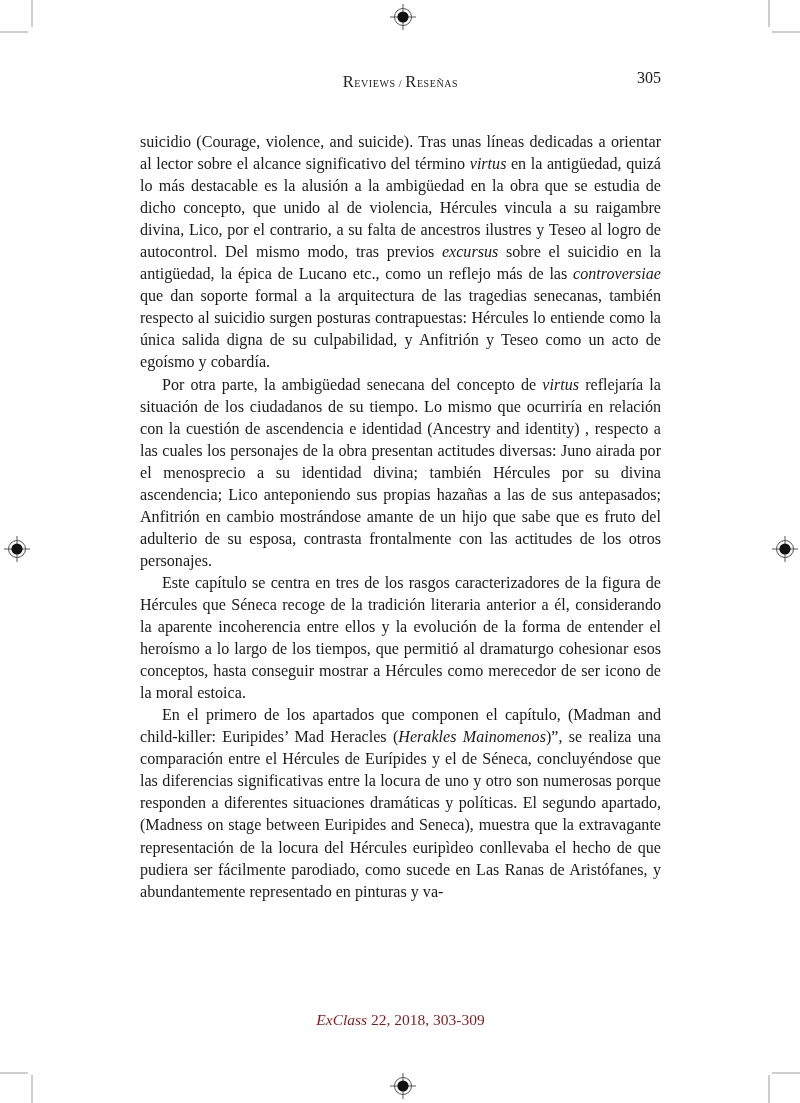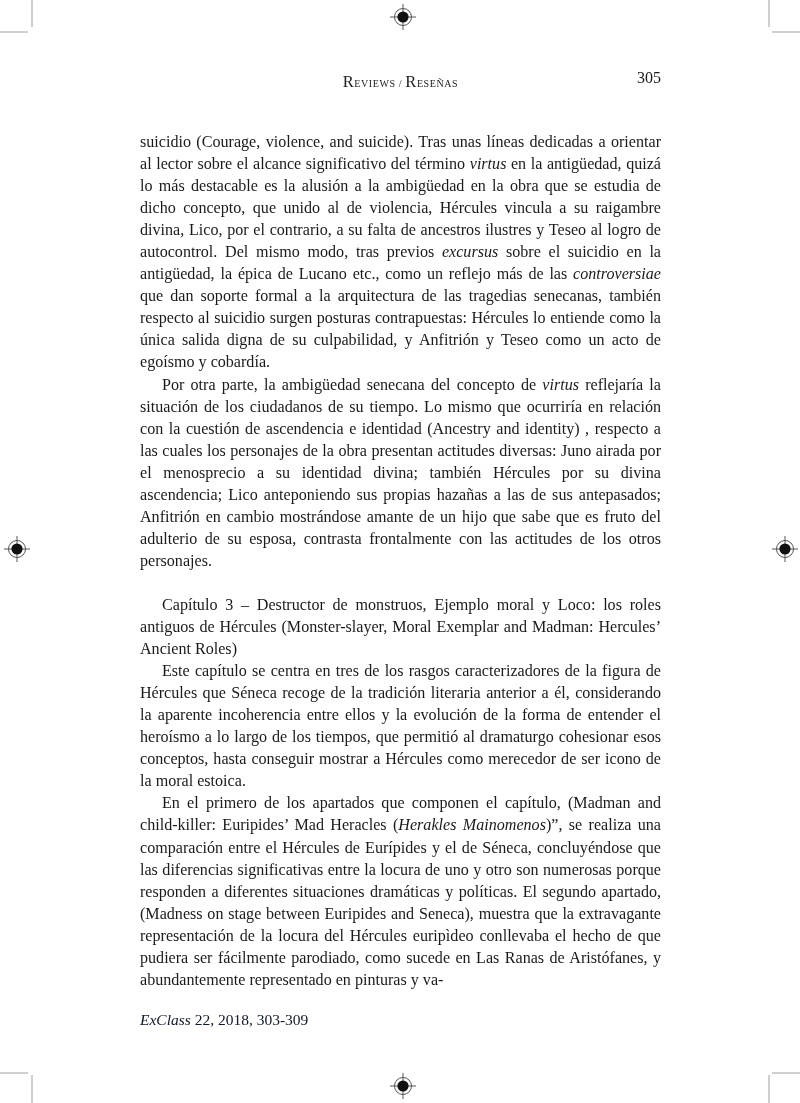--- a/index.html
+++ b/index.html
@@ -84,23 +84,23 @@
   p.indent { text-indent: 22px; }
   p.gap-before { margin-top: 22.05px; }
   i, em { font-style: italic; }
 
   
   .footer {
     position: absolute;
     left: 140px;
     top: 1011px;
     width: 521px;
-    text-align: left;
+    text-align: center;
     font-size: 15.5px;
-    color: #0f172a;
+    color: #7f1d1d;
     white-space: nowrap;
   }
 </style>
 </head>
 <body>
 
 <div id="page">
 
   <div class="crop v" style="left:31px; top:0px; height:27px;"></div>
   <div class="crop h" style="left:0px; top:31px; width:28px;"></div>
@@ -161,23 +161,20 @@
 
     <p class="para">
       <span>suicidio (Courage, violence, and suicide). Tras unas líneas dedicadas a orientar al lector sobre el alcance significativo del término </span><i>virtus</i><span> en la antigüedad, quizá lo más destacable es la alusión a la ambigüedad en la obra que se estudia de dicho concepto, que unido al de violencia, Hércules vincula a su raigambre divina, Lico, por el contrario, a su falta de ancestros ilustres y Teseo al logro de autocontrol. Del mismo modo, tras previos </span><i>excursus</i><span> sobre el suicidio en la antigüedad, la épica de Lucano etc., como un reflejo más de las </span><i>controversiae</i><span> que dan soporte formal a la arquitectura de las tragedias senecanas, también respecto al suicidio surgen posturas contrapuestas: Hércules lo entiende como la única salida digna de su culpabilidad, y Anfitrión y Teseo como un acto de egoísmo y cobardía.</span>
     </p>
 
     <p class="para indent">
       <span>Por otra parte, la ambigüedad senecana del concepto de </span><i>virtus</i><span> reflejaría la situación de los ciudadanos de su tiempo. Lo mismo que ocurriría en relación con la cuestión de ascendencia e identidad (Ancestry and identity) , respecto a las cuales  los personajes de la obra presentan actitudes diversas: Juno airada por el menosprecio a su identidad divina; también Hércules por su divina ascendencia;  Lico anteponiendo sus propias hazañas a las de sus antepasados; Anfitrión en cambio mostrándose amante de un hijo que sabe que es fruto del adulterio de su esposa, contrasta frontalmente con las actitudes de los otros personajes.</span>
     </p>
 
 
-    <p class="para indent gap-before">
-      <span>Capítulo 3 – Destructor de monstruos, Ejemplo moral y Loco: los roles antiguos de Hércules (Monster-slayer, Moral Exemplar and Madman: Hercules’ Ancient Roles)</span>
-    </p>
 
     <p class="para indent">
       <span>Este capítulo se centra en tres de los rasgos caracterizadores de la figura de Hércules que Séneca recoge de la tradición literaria anterior a él, considerando la aparente incoherencia entre ellos y la evolución de la forma de entender el heroísmo a lo  largo de los tiempos, que  permitió al dramaturgo cohesionar esos conceptos, hasta conseguir mostrar a Hércules  como merecedor de ser icono de la moral estoica.</span>
     </p>
 
     <p class="para indent">
       <span>En el primero de los apartados que componen el capítulo, (Madman and child-killer: Euripides’ Mad Heracles (</span><i>Herakles Mainomenos</i><span>)”, se realiza una comparación entre el Hércules de Eurípides y el de Séneca, concluyéndose que las diferencias significativas entre la locura de uno y otro son numerosas porque responden a diferentes situaciones dramáticas y políticas. El segundo apartado, (Madness on stage between Euripides and Seneca), muestra que la extravagante representación de la locura del Hércules euripìdeo conllevaba el hecho de que pudiera ser fácilmente parodiado, como sucede en Las Ranas de Aristófanes, y abundantemente representado en pinturas y va-</span>
     </p>
 
   </div>

